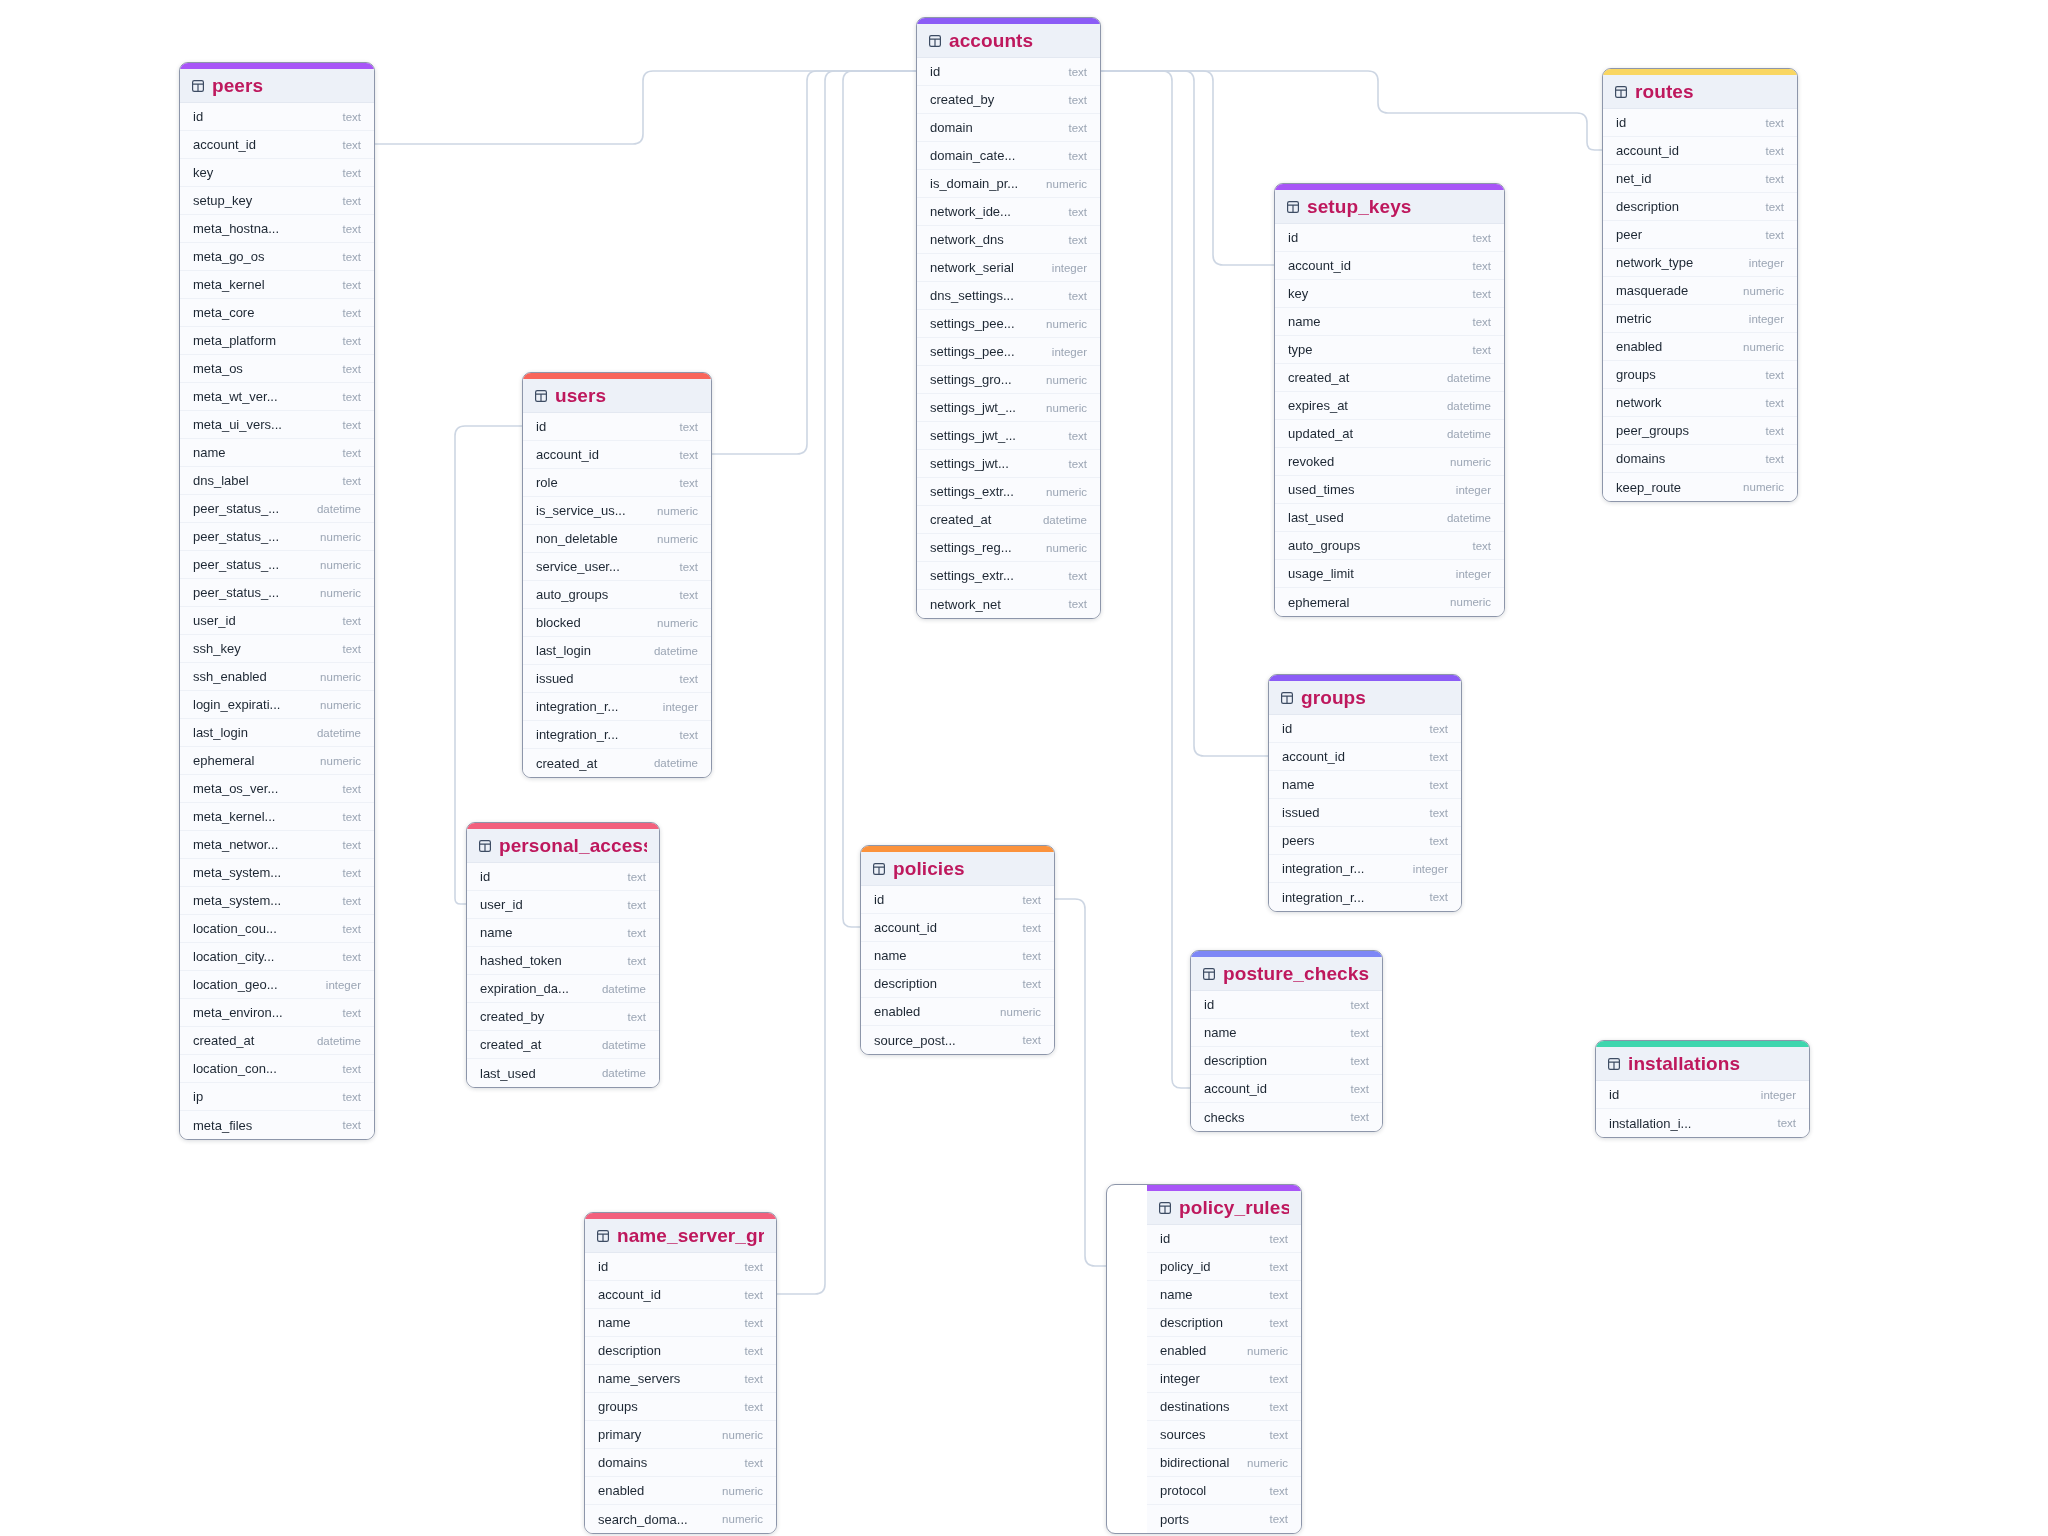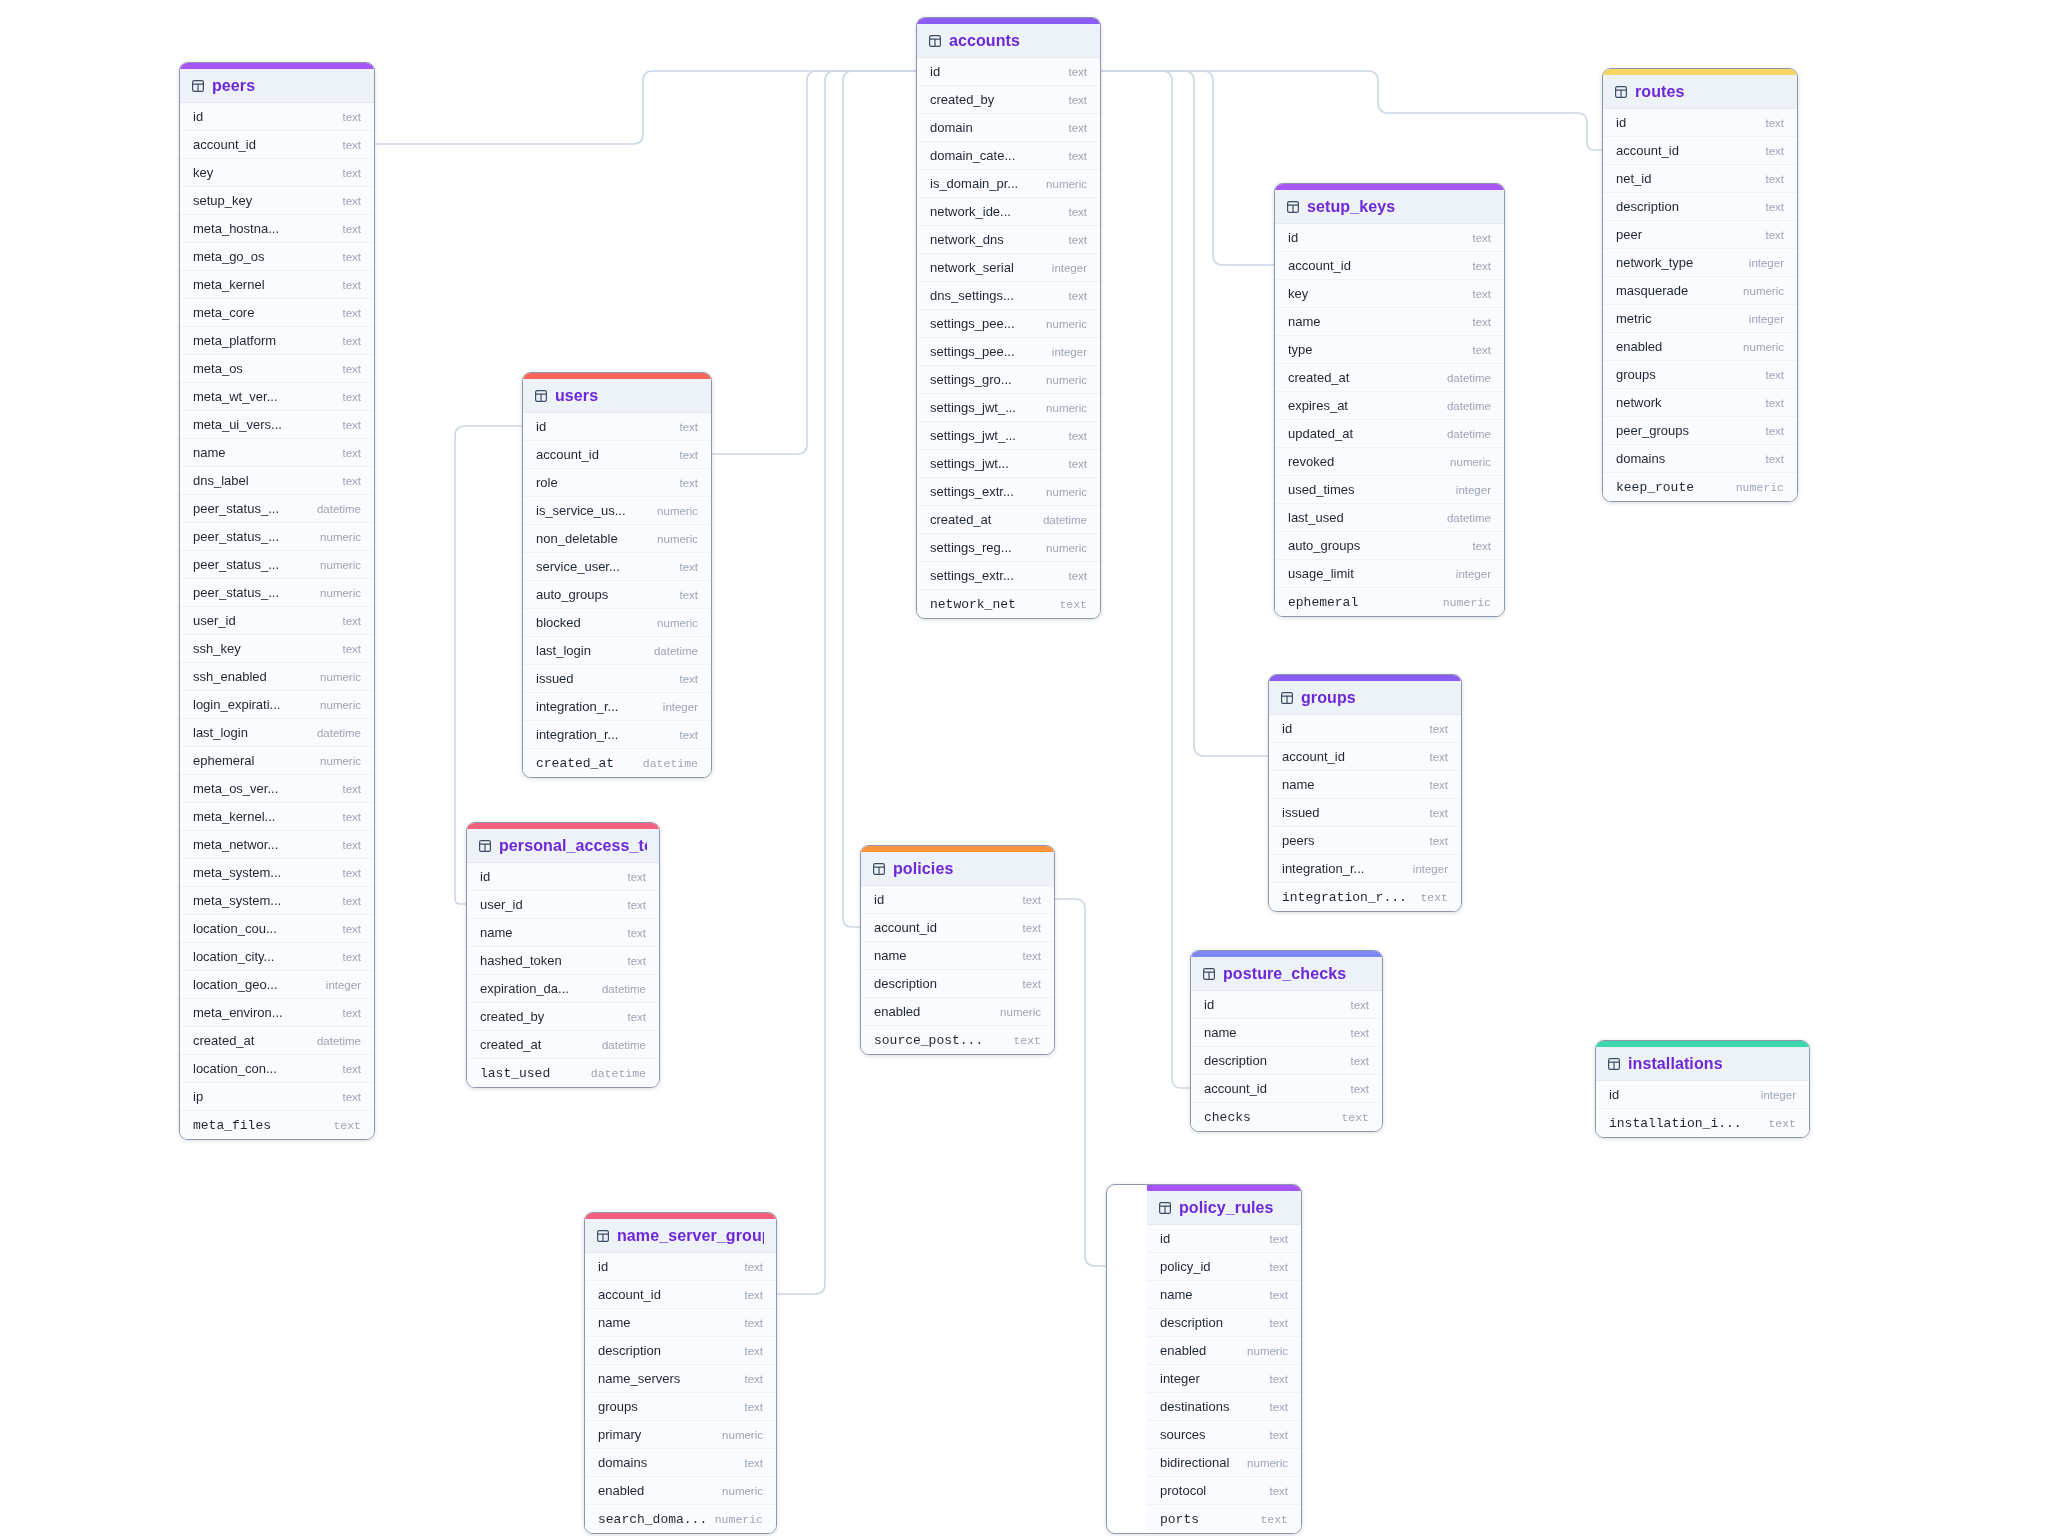--- a/index.html
+++ b/index.html
@@ -24,33 +24,33 @@
   .accent-bar { height: 6px; }
   .card-header {
     height: 34px;
     display: flex; align-items: center; gap: 8px;
     padding: 0 12px;
     background: #edf1f8;
     border-bottom: 1px solid #e3e8f1;
     box-sizing: border-box;
   }
   .card-title {
-    font-size: 16px; font-weight: 700; color: #6d28d9; letter-spacing: .1px;
+    font-size: 19px; font-weight: 700; color: #be185d; letter-spacing: .1px;
     white-space: nowrap; overflow: hidden;
   }
   .table-icon { display: flex; flex: none; }
   .field-row {
     height: 28px;
     display: flex; align-items: center; justify-content: space-between;
     padding: 0 13px;
     background: #fafbfe;
     border-bottom: 1px solid #eef1f7;
     box-sizing: border-box;
   }
-  .field-row:last-child { border-bottom: none; font-family: Liberation Mono, monospace; }
+  .field-row:last-child { border-bottom: none; }
   .field-name { font-size: 13px; color: #1d2733; white-space: nowrap; }
   .field-type { font-size: 11.5px; color: #9ba5b4; white-space: nowrap; }
 </style>
 </head>
 <body>
 
 <div id="canvas">
   <svg id="edges" width="2048" height="1536">
       <path d="M 375 144 L 633 144 Q 643 144 643 134 L 643 81 Q 643 71 653 71 L 916 71" fill="none" stroke="#cdd6e3" stroke-width="1.6"></path>
       <path d="M 712 454 L 797 454 Q 807 454 807 444 L 807 81 Q 807 71 817 71 L 916 71" fill="none" stroke="#cdd6e3" stroke-width="1.6"></path>

